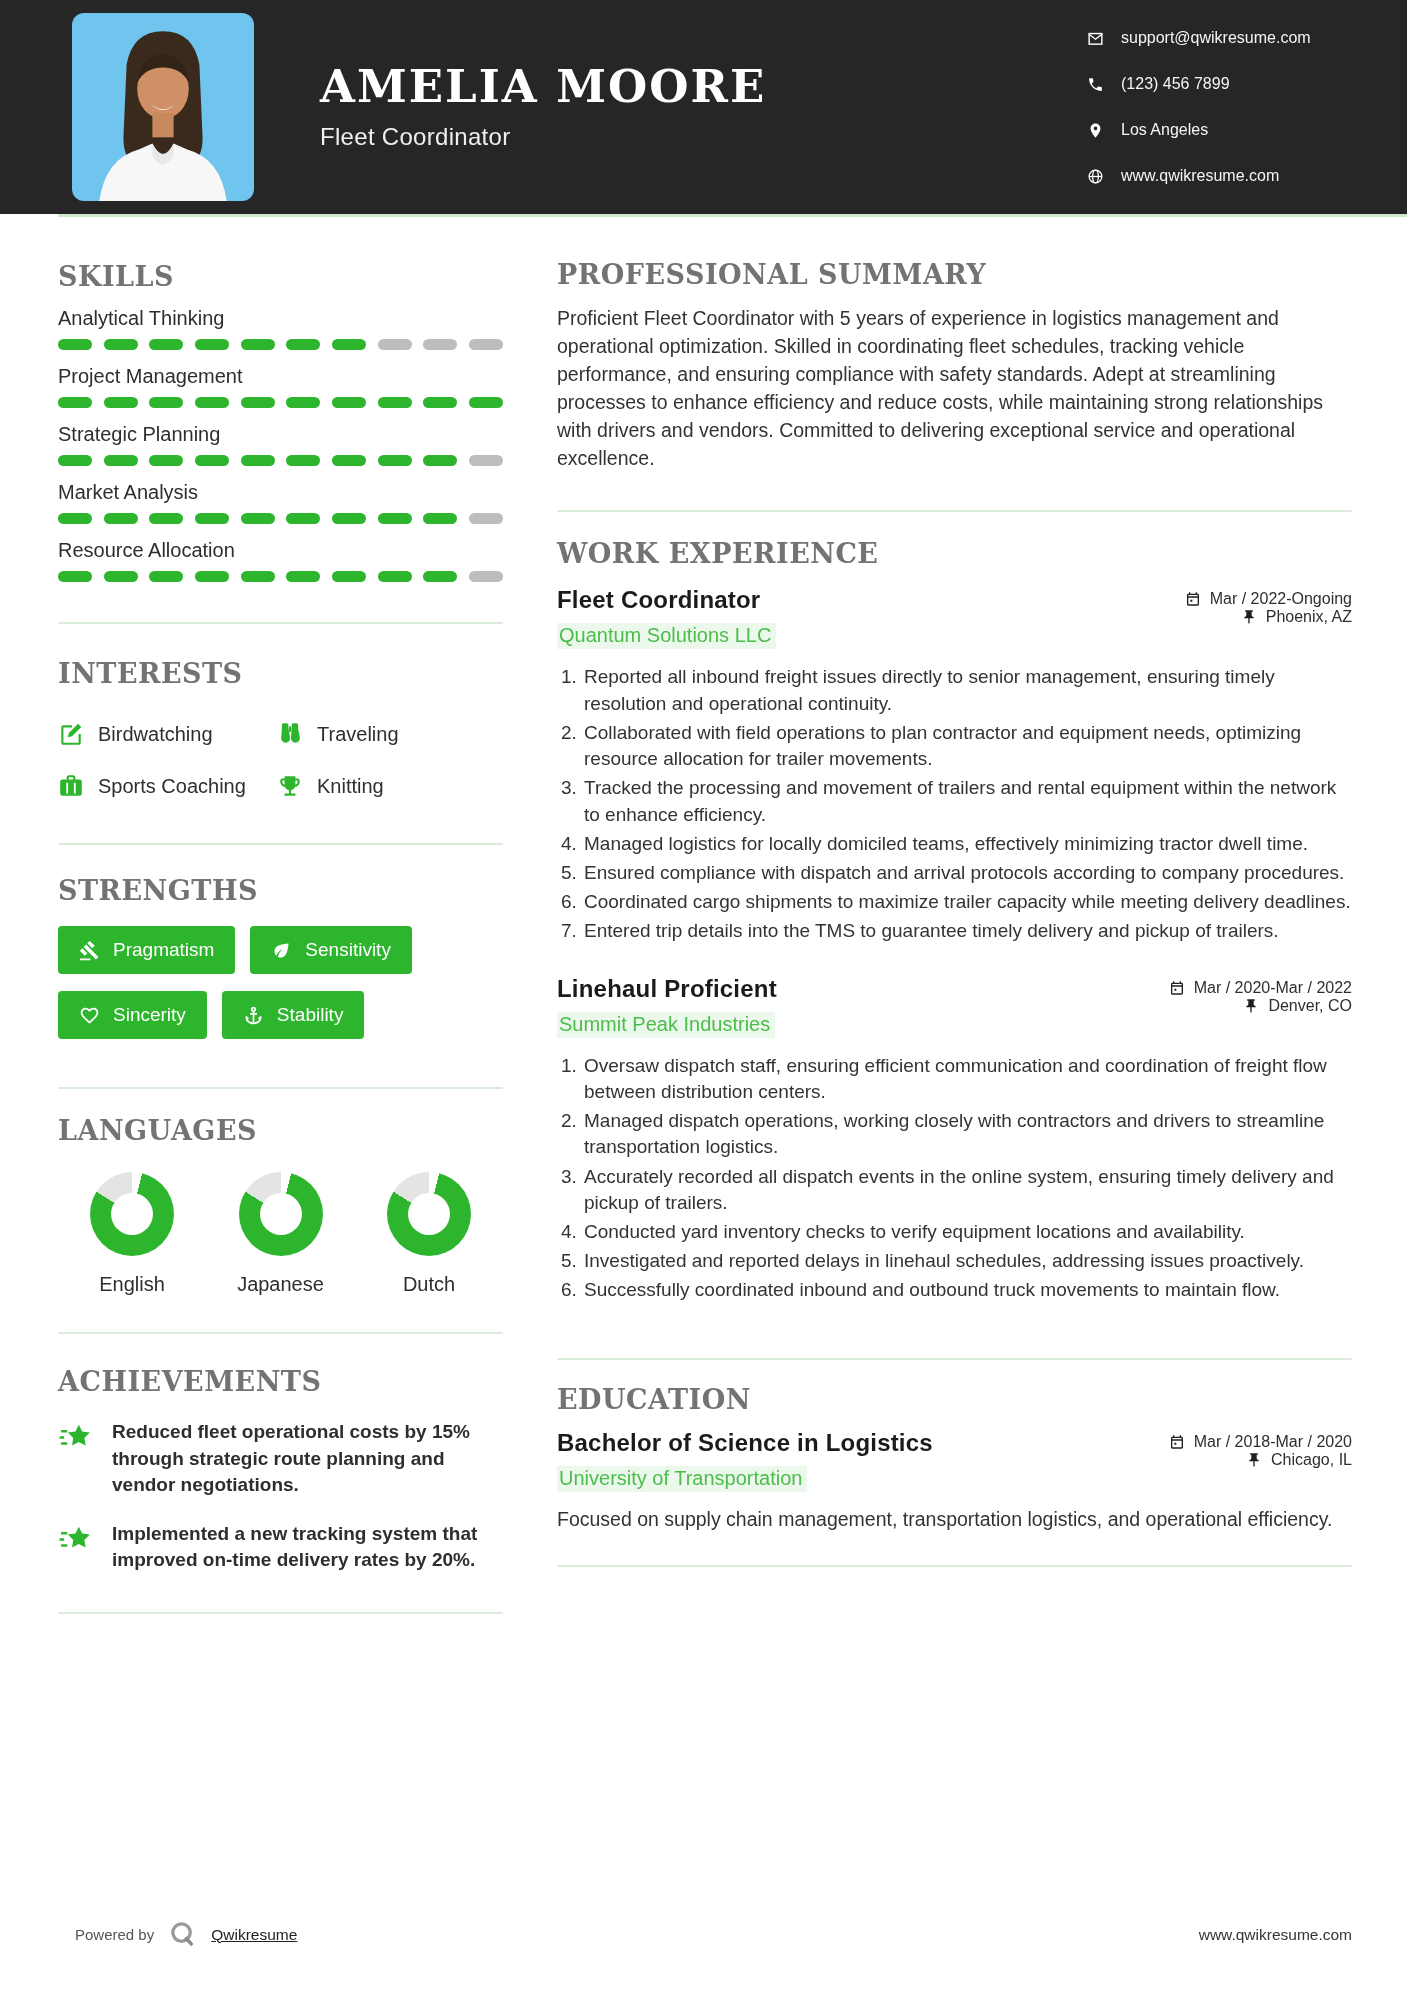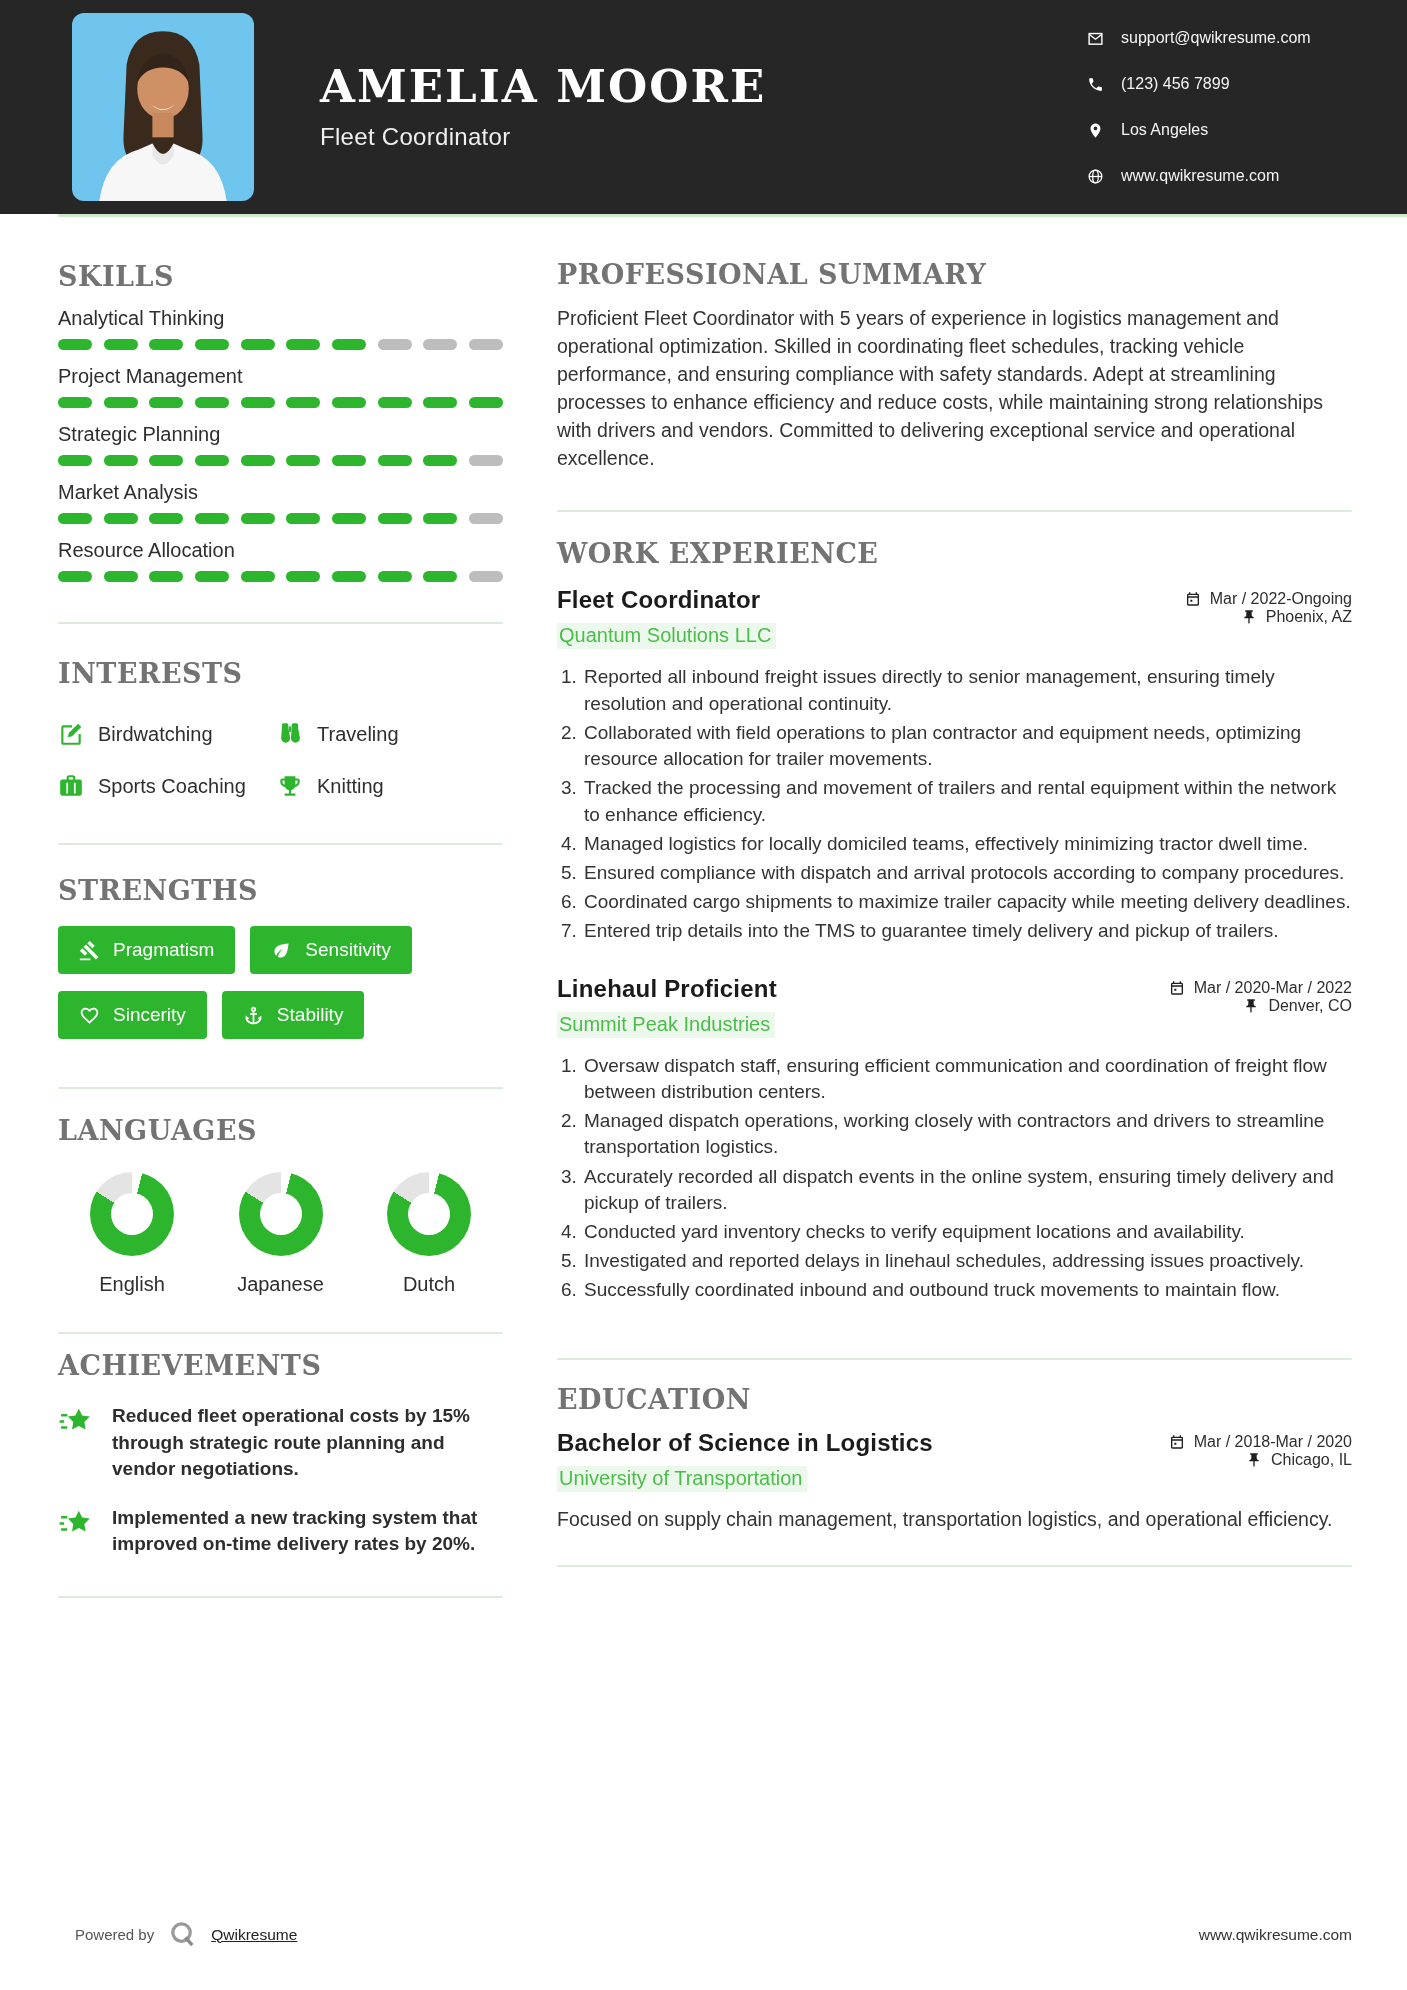--- a/index.html
+++ b/index.html
@@ -58,21 +58,21 @@
   .rule-strengths{margin-top:48px;}
   
   .h-languages{margin-top:26px;}
   .langs{display:flex;justify-content:space-between;margin-top:26px;padding:0 10px;}
   .lang{display:flex;flex-direction:column;align-items:center;width:128px;}
   .donut{width:84px;height:84px;border-radius:50%;position:relative;}
   .donut .hole{position:absolute;inset:21px;background:#fff;border-radius:50%;}
   .lang-label{margin-top:17px;font-size:20px;color:#2e2e2e;}
   .rule-langs{margin-top:36px;}
   
-  .h-achievements{margin-top:16px;}
+  .h-achievements{margin-top:32px;}
   .ach{display:flex;gap:17px;margin-top:22px;}
   .ach svg{width:37px;height:37px;flex:0 0 auto;margin-top:1px;}
   .ach p{margin:0;font-size:19px;line-height:1.4;color:#2e2e2e;font-weight:bold;}
   .rule-ach{margin-top:38px;}
   
   .h-summary{margin-top:42px;}
   .summary-text{font-size:19.5px;line-height:1.44;color:#333;margin:14px 0 0;}
   .rule-summary{margin-top:38px;}
   .h-work{margin-top:26px;}
   .job{margin-top:17px;}

